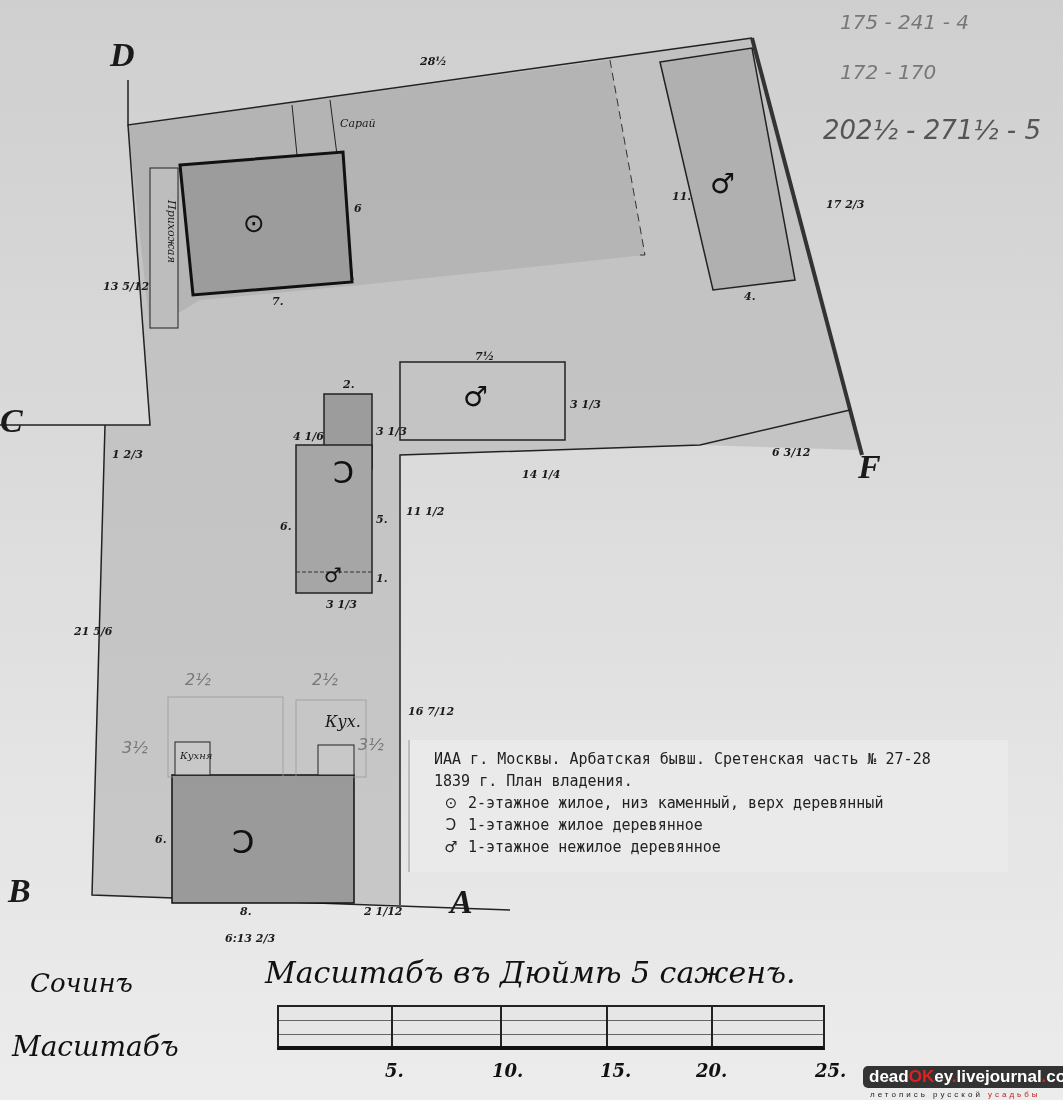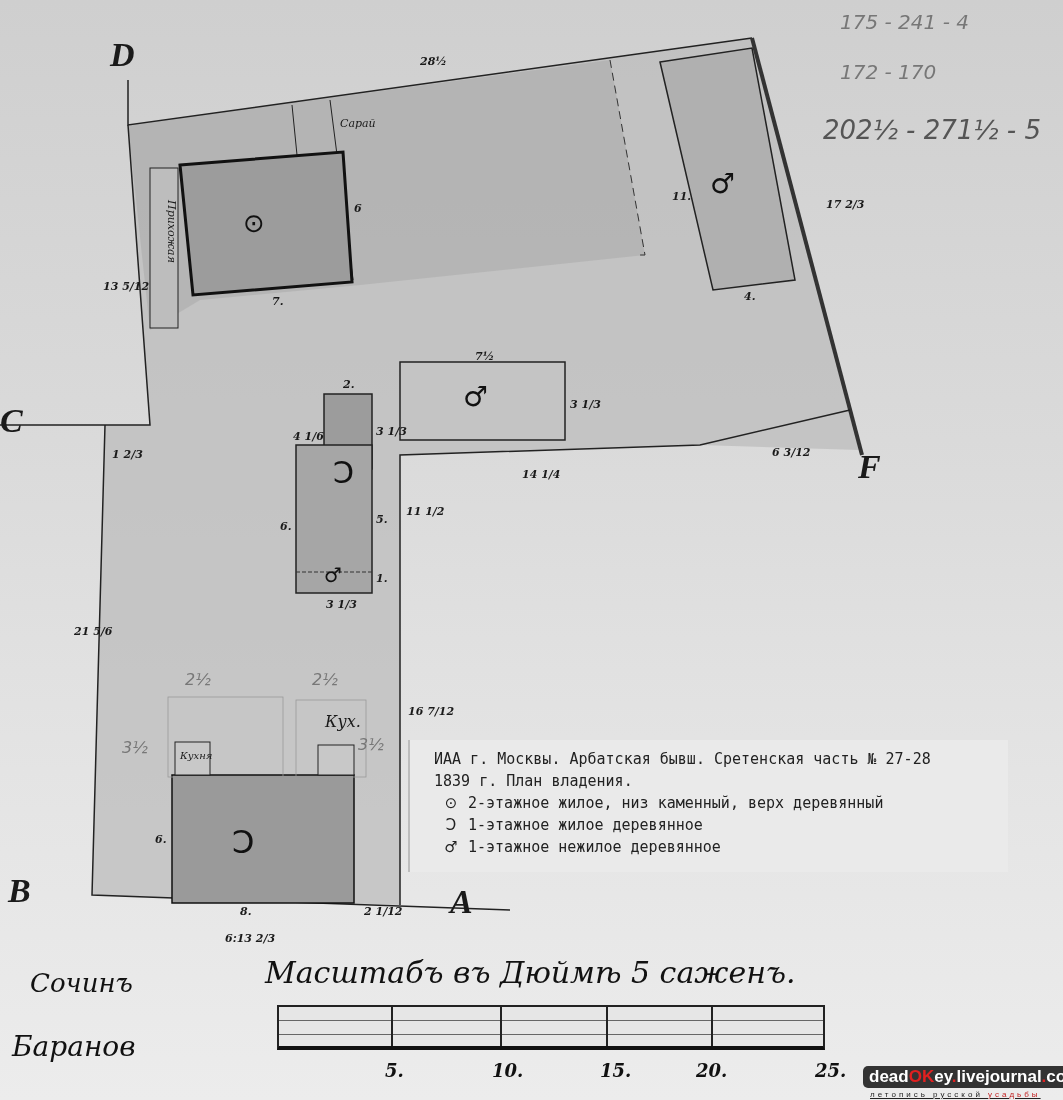--- a/index.html
+++ b/index.html
@@ -15,21 +15,21 @@
   #legend .row{display:flex;}
   #legend .s{width:34px;text-align:center;font-family:"DejaVu Sans",sans-serif;}
   #legend .line{white-space:nowrap;}
   #scale-title{position:absolute;left:265px;top:955px;font-family:"DejaVu Serif",serif;font-style:italic;font-size:30px;color:#111;}
   #scalebar{position:absolute;left:277px;top:1005px;width:548px;height:45px;border:2px solid #222;border-bottom:4px solid #111;box-sizing:border-box;background:#e6e6e6;}
   .tick{position:absolute;top:1060px;font-style:italic;font-weight:bold;font-size:18px;color:#111;font-family:"DejaVu Serif",serif;}
   #sig1{position:absolute;left:30px;top:968px;font-family:"DejaVu Serif",serif;font-style:italic;font-size:26px;color:#111;}
   #sig2{position:absolute;left:12px;top:1030px;font-family:"DejaVu Serif",serif;font-style:italic;font-size:28px;color:#111;}
   #watermark{position:absolute;left:863px;top:1066px;height:22px;padding:0 6px;background:#333;border-radius:5px;font-family:"Liberation Sans",sans-serif;font-weight:bold;font-size:17px;color:#fff;line-height:22px;}
   #watermark .ok{color:#e02020;}
-  #watermark-sub{position:absolute;left:870px;top:1090px;font-family:"Liberation Sans",sans-serif;font-size:8px;letter-spacing:3px;color:#222;text-decoration:underline;}
+  #watermark-sub{position:absolute;left:870px;top:1090px;font-family:"Liberation Sans",sans-serif;font-size:8px;letter-spacing:3px;color:#222;}
   #watermark-sub .red{color:#c02020;}
 </style>
 </head>
 <body>
 
 <div id="page">
   <svg class="map" width="1063" height="1100">
 
     <polygon points="128,125 752,38 860,450 700,445 400,455 400,905 92,895 105,425 150,425 128,125" fill="#bcbcbc" opacity="0.75"></polygon>
     <polygon points="128,125 610,60 645,255 360,285 200,300 150,330" fill="#aaaaaa" opacity="0.55"></polygon>
@@ -149,17 +149,17 @@
     <div style="position:absolute;left:327px;top:0;bottom:0;border-left:2px solid #222;"></div>
     <div style="position:absolute;left:432px;top:0;bottom:0;border-left:2px solid #222;"></div>
   </div>
   <div class="tick" style="left:385px;">5.</div>
   <div class="tick" style="left:492px;">10.</div>
   <div class="tick" style="left:600px;">15.</div>
   <div class="tick" style="left:696px;">20.</div>
   <div class="tick" style="left:815px;">25.</div>
 
   <div id="sig1">Сочинъ</div>
-  <div id="sig2">Баранов</div>
+  <div id="sig2">Масштабъ</div>
 
   <div id="watermark"><span>dead</span><span class="ok">OK</span><span>ey</span><span class="ok">.</span><span>livejournal</span><span class="ok">.</span><span>com</span></div>
   <div id="watermark-sub"><span>летопись русской </span><span class="red">усадьбы</span></div>
 </div>
 
 </body></html>

